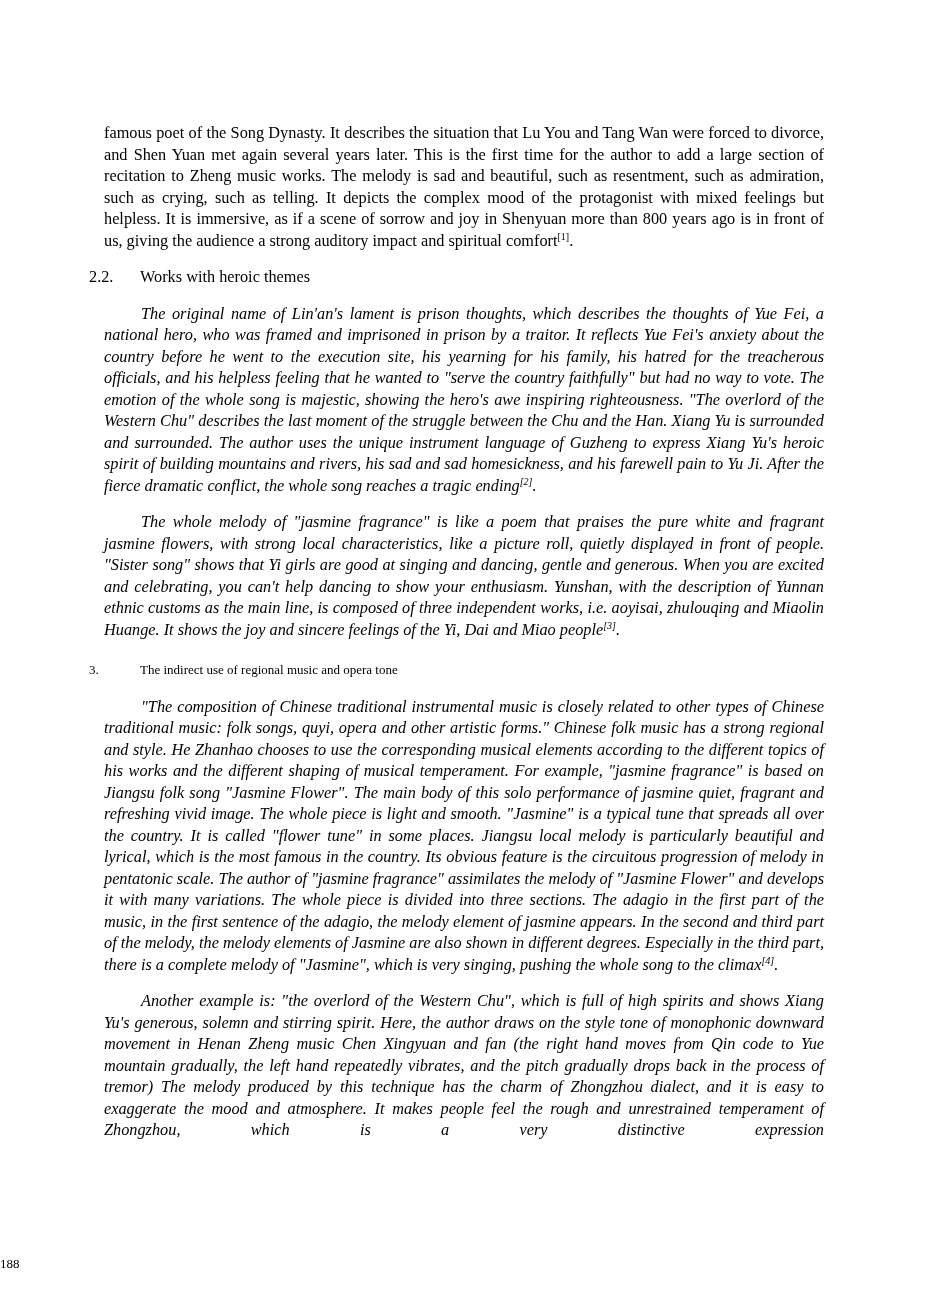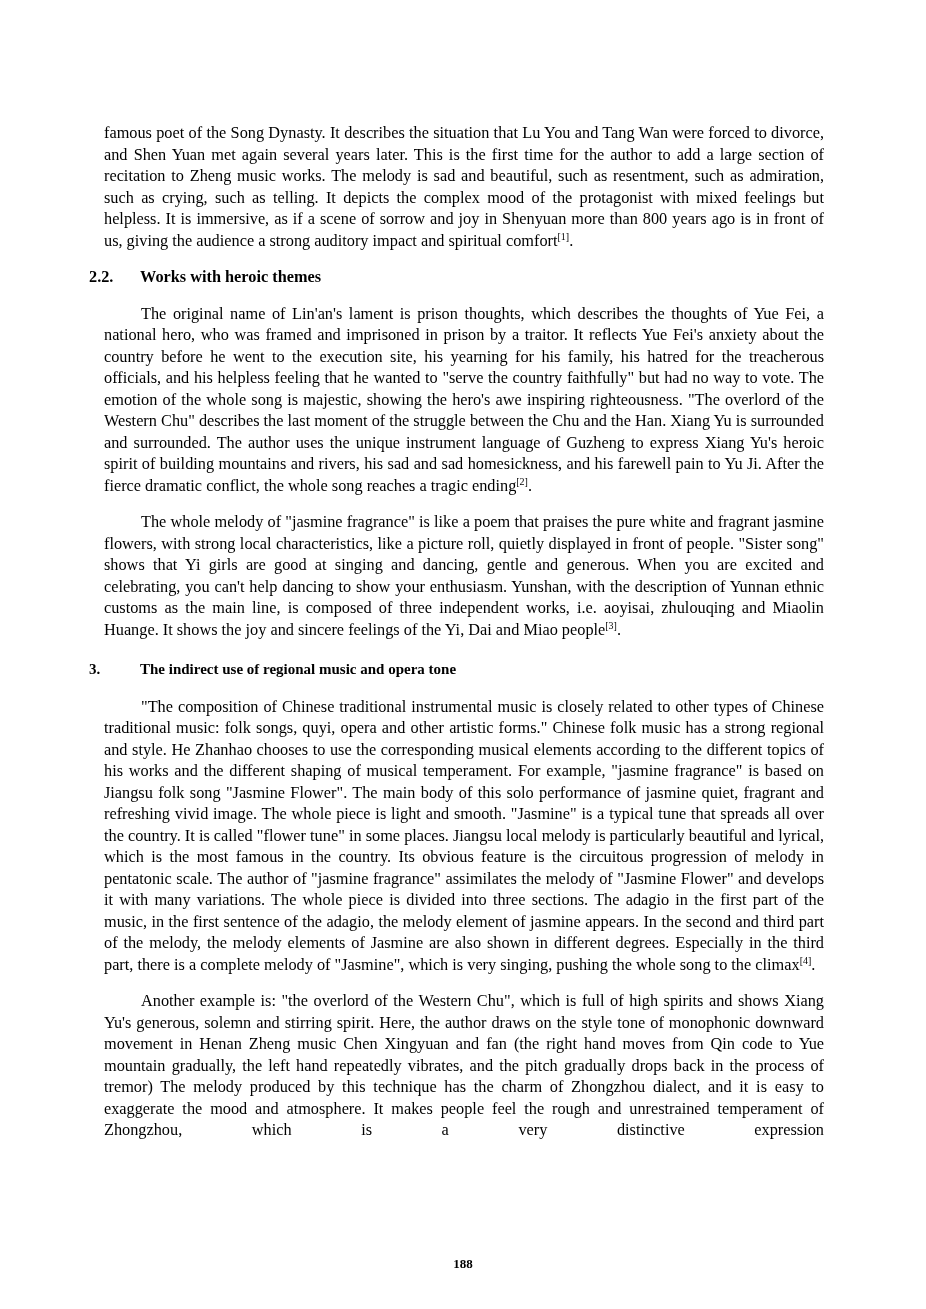--- a/index.html
+++ b/index.html
@@ -1,27 +1,27 @@
 <!DOCTYPE html>
 <html><head>
 <meta charset="utf-8">
 <style>
   html, body { margin: 0; padding: 0; background: #ffffff; }
   body { width: 926px; height: 1309px; position: relative; overflow: hidden;
          font-family: "Liberation Serif", serif; color: #000; }
   .page { position: absolute; left: 89px; top: 107px; width: 750px; }
   p.body { margin: 15px; font-size: 16.3px; line-height: 21.5px; text-align: justify; text-align-last: left; }
-  p.indent { text-indent: 37px; }
-  h3.sub { margin: 5px 0 5px 0; font-size: 16.3px; line-height: 21.5px; font-weight: bold; }
+  p.indent { text-indent: 37px; font-style: italic; }
+  h3.sub { margin: 5px 0 5px 0; font-size: 16.3px; line-height: 21.5px; font-weight: normal; }
   h3.sub .num { display: inline-block; width: 51px; }
-  h2.sec { margin: 19px 0 4px 0; font-size: 15px; line-height: 21.5px; font-weight: bold; }
+  h2.sec { margin: 19px 0 4px 0; font-size: 13px; line-height: 21.5px; font-weight: normal; }
   h2.sec .num { display: inline-block; width: 51px; }
   sup { font-size: 10px; line-height: 0; vertical-align: 6px; }
-  .footer { position: absolute; top: 1256px; left: 0; width: 926px; text-align: center;
-            font-size: 13px; font-weight: bold; }
+  .footer { position: absolute; top: 1256px; left: 0; width: 926px; 
+            font-size: 13px; font-weight: normal; }
 </style>
 </head>
 <body>
 
 <div class="page">
 
   <p class="body"><span>famous poet of the Song Dynasty. It describes the situation that Lu You and Tang Wan were forced to divorce, and Shen Yuan met again several years later. This is the first time for the author to add a large section of recitation to Zheng music works. The melody is sad and beautiful, such as resentment, such as admiration, such as crying, such as telling. It depicts the complex mood of the protagonist with mixed feelings but helpless. It is immersive, as if a scene of sorrow and joy in Shenyuan more than 800 years ago is in front of us, giving the audience a strong auditory impact and spiritual comfort</span><sup>[1]</sup><span>.</span></p>
 
   <h3 class="sub"><span class="num">2.2.</span><span>Works with heroic themes</span></h3>
 

